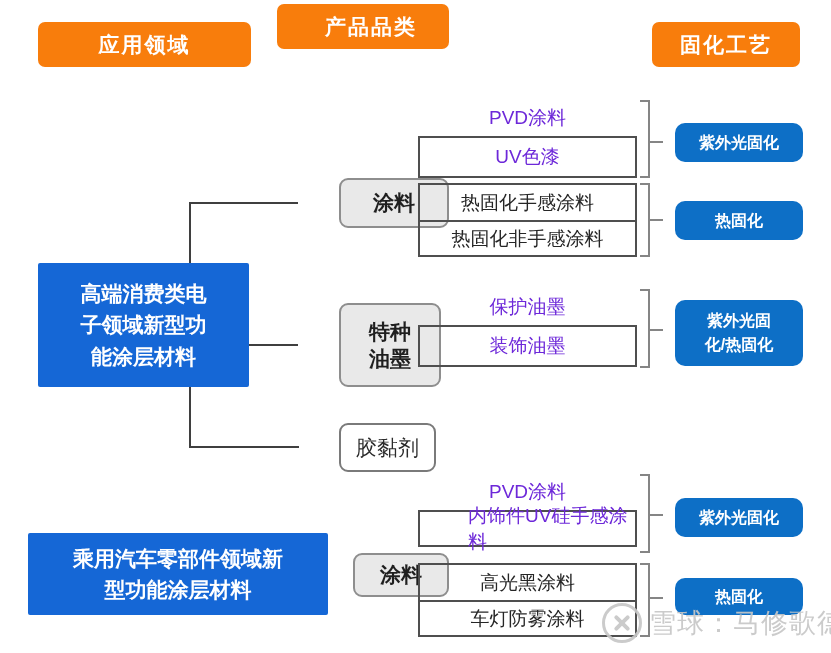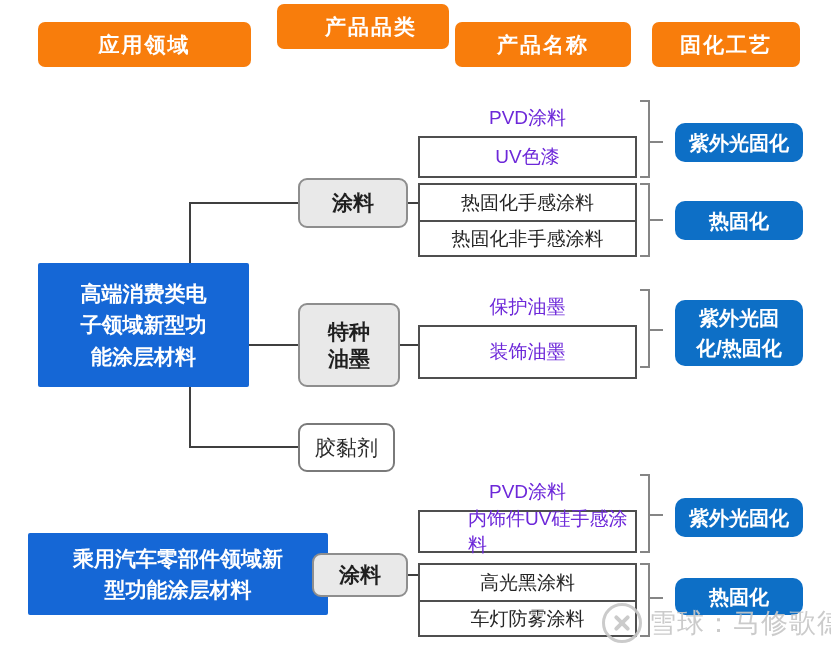--- a/index.html
+++ b/index.html
@@ -21,38 +21,38 @@
        color:#fff;font-weight:bold;font-size:21px;letter-spacing:2px;
        display:flex;align-items:center;justify-content:center;}
 
   .app{position:absolute;background:var(--app-blue);border-radius:2px;color:#fff;
        font-weight:bold;font-size:21px;line-height:1.5;text-align:center;
        display:flex;align-items:center;justify-content:center;white-space:pre-line;}
 
   .cat{position:absolute;background:var(--category-gray);border:2px solid var(--box-border-gray);
        border-radius:9px;color:#1F1F1F;font-weight:bold;font-size:21px;line-height:1.3;
        display:flex;align-items:center;justify-content:center;text-align:center;
-       white-space:pre-line;box-sizing:border-box;}
+       white-space:pre-line;box-sizing:border-box;margin-left:41px;}
   .cat.white{background:#fff;border-color:#7A7A7A;font-weight:500;color:#2B2B2B;}
 
   .prow{position:absolute;width:219px;display:flex;align-items:center;justify-content:center;
         font-size:19px;color:#6d28d9;box-sizing:border-box;}
   .pfirst{border-bottom:2px solid var(--stack-border);}
   .pboxed{border:2px solid var(--stack-border);border-top:none;}
   .ptable{position:absolute;width:219px;border:2px solid var(--stack-border);box-sizing:border-box;}
   .ptrow{height:35px;display:flex;align-items:center;justify-content:center;
          font-size:19px;color:#262626;box-sizing:border-box;}
   .ptrow + .ptrow{border-top:2px solid var(--stack-border);}
 
   .bracket{position:absolute;width:10px;border:2px solid var(--bracket-gray);border-left:none;
            box-sizing:border-box;}
   .tick{position:absolute;width:13px;height:2px;background:var(--bracket-gray);}
 
   .cure{position:absolute;width:128px;background:var(--curing-blue);border-radius:10px;
-        color:#fff;font-weight:bold;font-size:20px;line-height:1.5;text-align:center;
+        color:#fff;font-weight:bold;font-size:16px;line-height:1.5;text-align:center;
         display:flex;align-items:center;justify-content:center;white-space:pre-line;}
 
   .hline{position:absolute;height:2px;background:var(--line-dark);}
   .vline{position:absolute;width:2px;background:var(--line-dark);}
 
   .wm{position:absolute;left:602px;top:603px;display:flex;align-items:center;gap:7px;
       opacity:.92;z-index:5;}
   .wm-circle{position:relative;width:34px;height:34px;border:3px solid var(--watermark-gray);
              border-radius:50%;flex:0 0 auto;}
   .wm-bar{position:absolute;left:7px;top:15px;width:20px;height:4px;background:var(--watermark-gray);
@@ -81,21 +81,20 @@
   <div class="tick" style="left:650px;top:219px;"></div>
   <div class="bracket" style="left:640px;top:289px;height:79px;"></div>
   <div class="tick" style="left:650px;top:329px;"></div>
   <div class="bracket" style="left:640px;top:474px;height:79px;"></div>
   <div class="tick" style="left:650px;top:514px;"></div>
   <div class="bracket" style="left:640px;top:563px;height:74px;"></div>
   <div class="tick" style="left:650px;top:597px;"></div>
 
   <div class="hdr" style="left:38px;top:22px;width:213px;">应用领域</div>
   <div class="hdr" style="left:277px;top:4px;width:156px;padding-left:16px;">产品品类</div>
-  <div class="hdr" style="left:455px;top:22px;width:176px;">产品名称</div>
   <div class="hdr" style="left:652px;top:22px;width:148px;">固化工艺</div>
 
   <div class="app" style="left:38px;top:263px;width:211px;height:124px;">高端消费类电
 子领域新型功
 能涂层材料</div>
   <div class="app" style="left:28px;top:533px;width:300px;height:82px;">乘用汽车零部件领域新
 型功能涂层材料</div>
 
   <div class="cat" style="left:298px;top:178px;width:110px;height:50px;">涂料</div>
   <div class="cat" style="left:298px;top:303px;width:102px;height:84px;">特种
@@ -104,24 +103,24 @@
   <div class="cat" style="left:312px;top:553px;width:96px;height:44px;">涂料</div>
 
   <div class="prow pfirst" style="left:418px;top:100px;height:38px;">PVD涂料</div>
   <div class="prow pboxed" style="left:418px;top:138px;height:40px;">UV色漆</div>
   <div class="ptable" style="left:418px;top:183px;">
     <div class="ptrow">热固化手感涂料</div>
     <div class="ptrow">热固化非手感涂料</div>
   </div>
 
   <div class="prow pfirst" style="left:418px;top:289px;height:38px;">保护油墨</div>
-  <div class="prow pboxed" style="left:418px;top:327px;height:52px;">装饰油墨</div>
+  <div class="prow pboxed" style="left:418px;top:327px;height:40px;">装饰油墨</div>
 
   <div class="prow pfirst" style="left:418px;top:474px;height:38px;">PVD涂料</div>
-  <div class="prow pboxed" style="left:418px;top:512px;height:41px;padding-left:48px;">内饰件UV硅手感涂料</div>
+  <div class="prow pboxed" style="left:418px;top:512px;height:35px;padding-left:48px;">内饰件UV硅手感涂料</div>
   <div class="ptable" style="left:418px;top:563px;">
     <div class="ptrow">高光黑涂料</div>
     <div class="ptrow">车灯防雾涂料</div>
   </div>
 
   <div class="cure" style="top:123px;left:675px;height:39px;">紫外光固化</div>
   <div class="cure" style="top:201px;left:675px;height:39px;">热固化</div>
   <div class="cure" style="top:300px;left:675px;height:66px;">紫外光固
 化/热固化</div>
   <div class="cure" style="top:498px;left:675px;height:39px;">紫外光固化</div>

